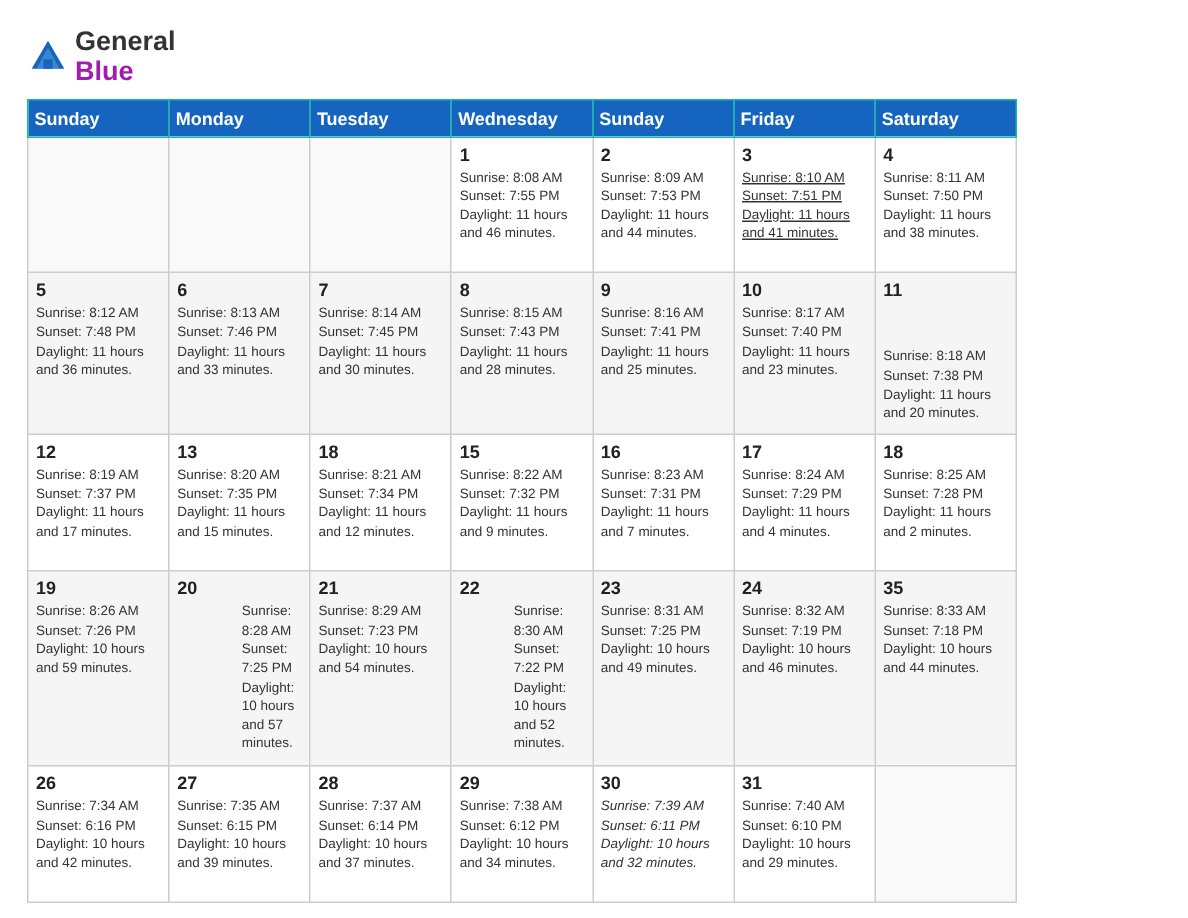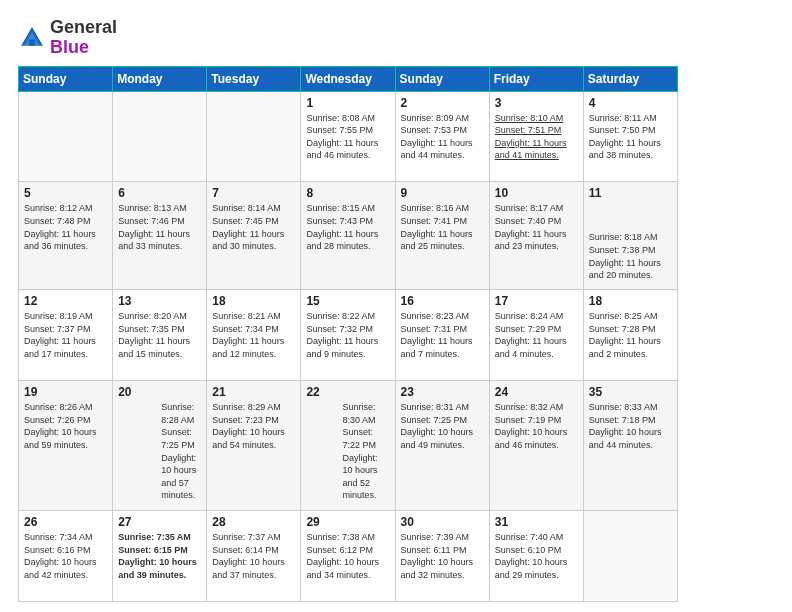--- a/index.html
+++ b/index.html
@@ -315,42 +315,42 @@
         <tr>
           <td>
             <div class="day-num">26</div>
             <div class="day-info" style="white-space: pre-line;">Sunrise: 7:34 AM
 Sunset: 6:16 PM
 Daylight: 10 hours
 and 42 minutes.</div>
           </td>
           <td>
             <div class="day-num">27</div>
-            <div class="day-info" style="white-space: pre-line; font-weight: bold;">Sunrise: 7:35 AM
+            <div class="day-info" style="white-space: pre-line;">Sunrise: 7:35 AM
 Sunset: 6:15 PM
 Daylight: 10 hours
 and 39 minutes.</div>
           </td>
           <td>
             <div class="day-num">28</div>
             <div class="day-info" style="white-space: pre-line;">Sunrise: 7:37 AM
 Sunset: 6:14 PM
 Daylight: 10 hours
 and 37 minutes.</div>
           </td>
           <td>
             <div class="day-num">29</div>
             <div class="day-info" style="white-space: pre-line;">Sunrise: 7:38 AM
 Sunset: 6:12 PM
 Daylight: 10 hours
 and 34 minutes.</div>
           </td>
           <td>
             <div class="day-num">30</div>
-            <div class="day-info" style="white-space: pre-line;">Sunrise: 7:39 AM
+            <div class="day-info" style="white-space: pre-line; font-style: italic;">Sunrise: 7:39 AM
 Sunset: 6:11 PM
 Daylight: 10 hours
 and 32 minutes.</div>
           </td>
           <td>
             <div class="day-num">31</div>
             <div class="day-info" style="white-space: pre-line;">Sunrise: 7:40 AM
 Sunset: 6:10 PM
 Daylight: 10 hours
 and 29 minutes.</div>

